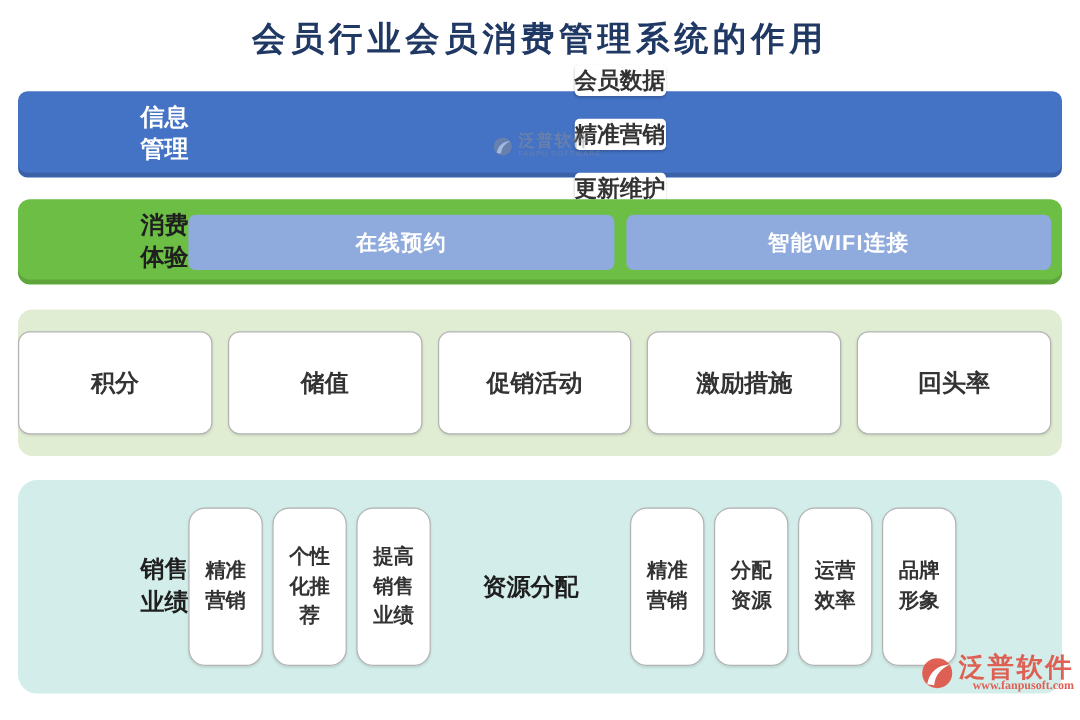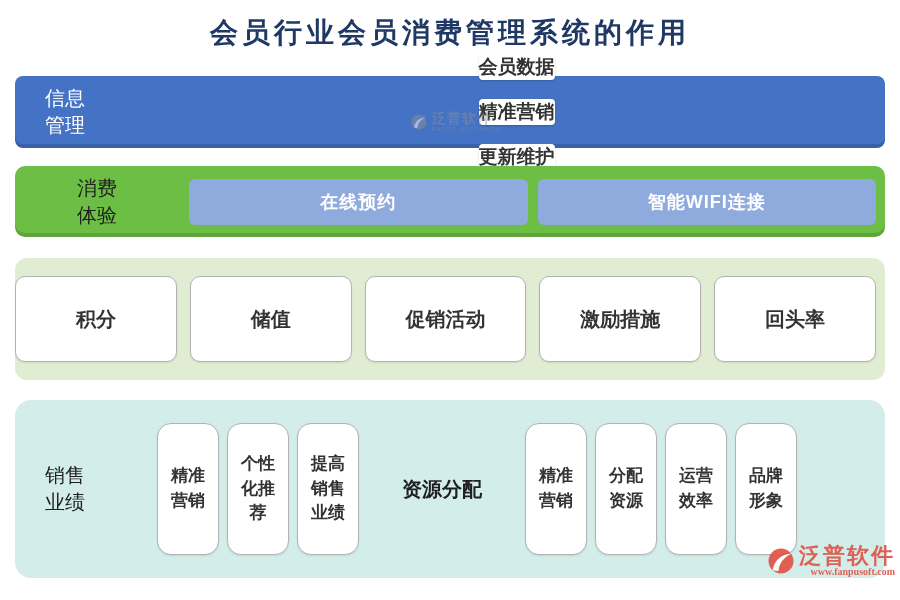--- a/index.html
+++ b/index.html
@@ -19,27 +19,27 @@
   }
   .title{
     position:absolute;left:0;top:14px;width:100%;margin:0;
     text-align:center;font-size:28px;font-weight:bold;letter-spacing:4px;
     color:var(--c-title);
   }
   .row{position:absolute;left:15px;width:870px;display:flex;align-items:center;box-sizing:border-box;}
   .row1{top:76px;height:72px;background:var(--c-row1);border-radius:8px;
         box-shadow:inset 0 -4px 0 rgba(0,0,0,0.14);}
   .row2{top:166px;height:71px;background:var(--c-row2);border-radius:10px;
-        box-shadow:inset 0 -4px 0 rgba(0,0,0,0.12);padding-left:32px;}
+        box-shadow:inset 0 -4px 0 rgba(0,0,0,0.12);}
   .row3{top:258px;height:122px;background:var(--c-row3);border-radius:12px;}
   .row4{top:400px;height:178px;background:var(--c-row4);border-radius:16px;}
   .row-label{
     width:142px;flex:0 0 142px;padding-left:30px;box-sizing:border-box;
-    font-size:20px;font-weight:normal;line-height:1.35;color:#1f1f1f;
-    display:flex;flex-direction:column;
+    font-size:20px;font-weight:bold;line-height:1.35;color:#1f1f1f;
+    display:flex;flex-direction:column;align-items:flex-end;
   }
   .row-label.light{color:#ffffff;}
   .items{flex:1;display:flex;align-items:center;box-sizing:border-box;padding-right:9px;}
   .items-r1{gap:19px;flex-direction:column;}
   .items-r1 .pill{
     flex:1;height:44px;background:#ffffff;border-radius:4px;
     display:flex;align-items:center;justify-content:center;
     font-size:19px;font-weight:600;color:var(--c-text);
     box-shadow:0 1px 2px rgba(0,0,0,0.18);
   }

